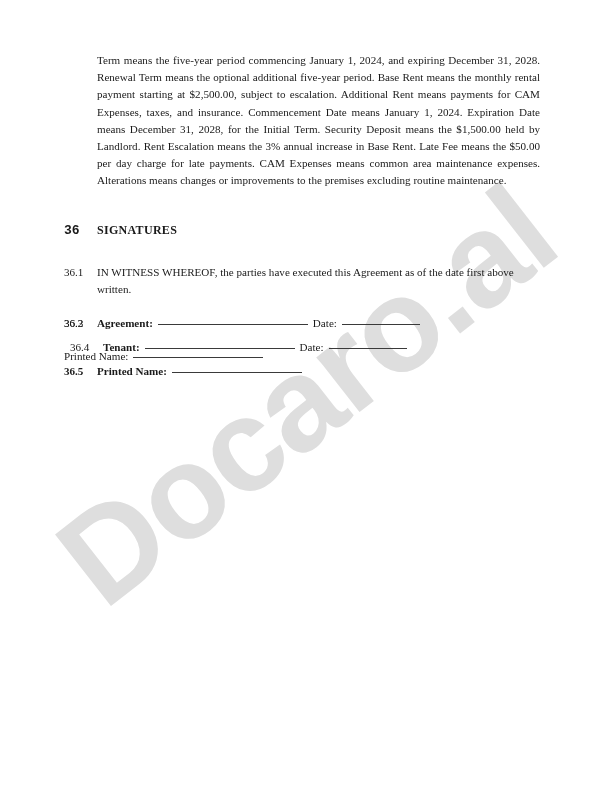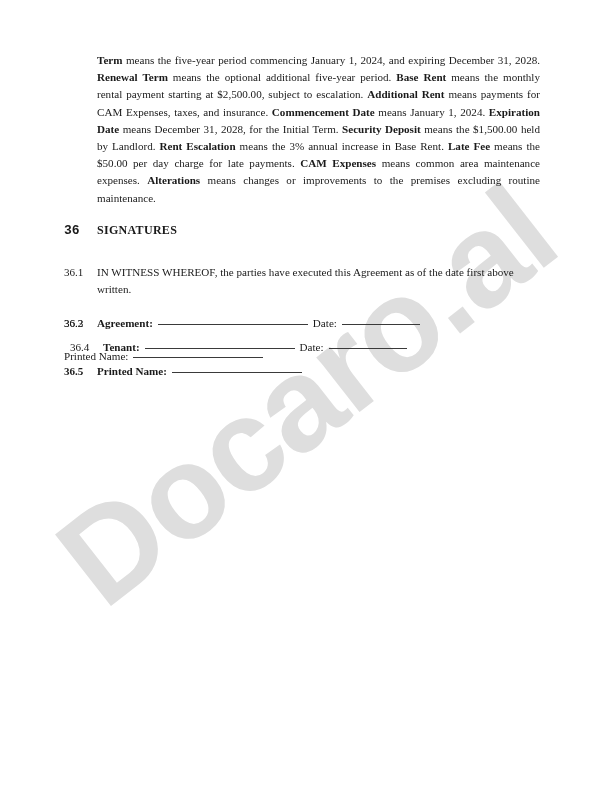--- a/index.html
+++ b/index.html
@@ -50,21 +50,21 @@
   .definitions-para {
     position: absolute;
     left: 97px;
     top: 52px;
     width: 443px;
     font-size: 11.1px;
     line-height: 17.2px;
     text-align: justify;
     margin: 0;
   }
-  .definitions-para b { font-weight: 700; }
+  .definitions-para b { font-weight: 400; }
 
   
   .section-heading {
     position: absolute;
     left: 64px;
     top: 223px;
     width: 476px;
     display: flex;
     align-items: baseline;
   }

